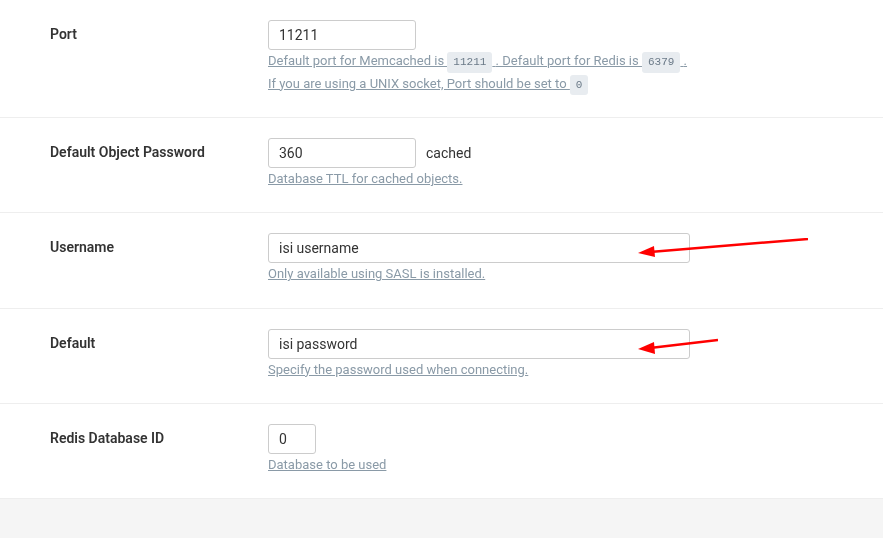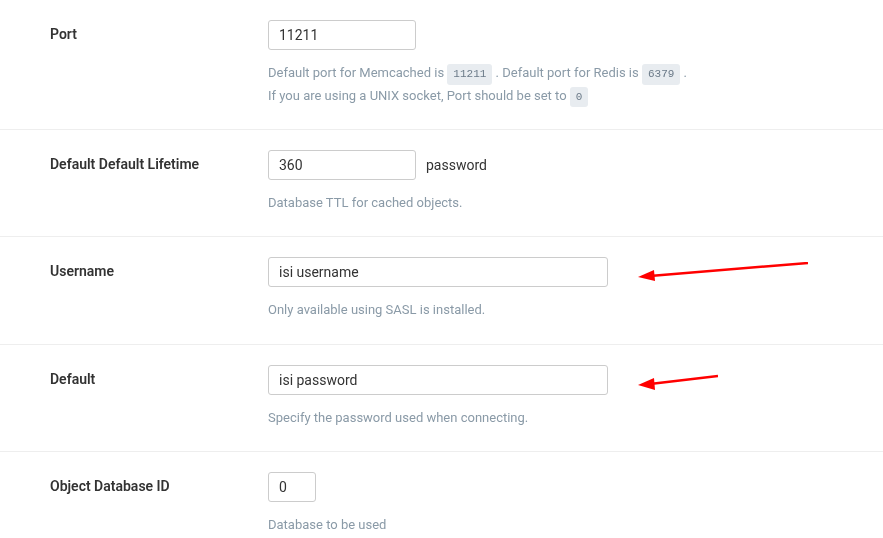--- a/index.html
+++ b/index.html
@@ -48,34 +48,34 @@
       border-radius: 3px;
       padding: 6px 10px;
       font-size: 14px;
       color: #333;
       font-family: inherit;
     }
     .input-small {
       width: 148px;
     }
     .input-medium {
-      width: 340px;
+      width: 422px;
     }
     .input-tiny {
       width: 48px;
     }
     .input-unit {
       color: #333;
       font-size: 14px;
     }
     .help-text {
       color: #8a9aa7;
       font-size: 13px;
-      margin-top: 12px;
       line-height: 1.7;
+      text-decoration: underline;
     }
     .code-chip {
       display: inline-block;
       background: #e8ecf0;
       color: #6b7a88;
       border-radius: 3px;
       padding: 1px 6px;
       font-family: "Courier New", monospace;
       font-size: 11px;
       vertical-align: baseline;
@@ -108,25 +108,25 @@
         <span class="code-chip">6379</span>
         <span> .</span>
         <br>
         <span>If you are using a UNIX socket, Port should be set to </span>
         <span class="code-chip">0</span>
       </div>
     </div>
   </div>
 
   <div class="form-row">
-    <div class="form-label">Default Default Lifetime</div>
+    <div class="form-label">Default Object Password</div>
     <div class="form-content">
       <div class="input-line">
         <input type="text" class="input-small" value="360" style="">
-        <span class="input-unit">password</span>
+        <span class="input-unit">cached</span>
       </div>
       <div class="help-text">Database TTL for cached objects.</div>
     </div>
   </div>
 
   <div class="form-row">
     <div class="form-label">Username</div>
     <div class="form-content">
       <div class="input-line">
         <input type="text" class="input-medium" value="isi username" style="">
@@ -151,21 +151,21 @@
       <div class="arrow" style="left:370px; top:7px; width:80px;">
         <svg viewBox="0 0 80 20">
           <line x1="80" y1="4" x2="12" y2="12" stroke="#ff0000" stroke-width="2.5"></line>
           <polygon points="0,13 16,6 17,18" fill="#ff0000"></polygon>
         </svg>
       </div>
     </div>
   </div>
 
   <div class="form-row">
-    <div class="form-label">Object Database ID</div>
+    <div class="form-label">Redis Database ID</div>
     <div class="form-content">
       <div class="input-line">
         <input type="text" class="input-tiny" value="0" style="">
       </div>
       <div class="help-text">Database to be used</div>
     </div>
   </div>
 
 </div>
 

